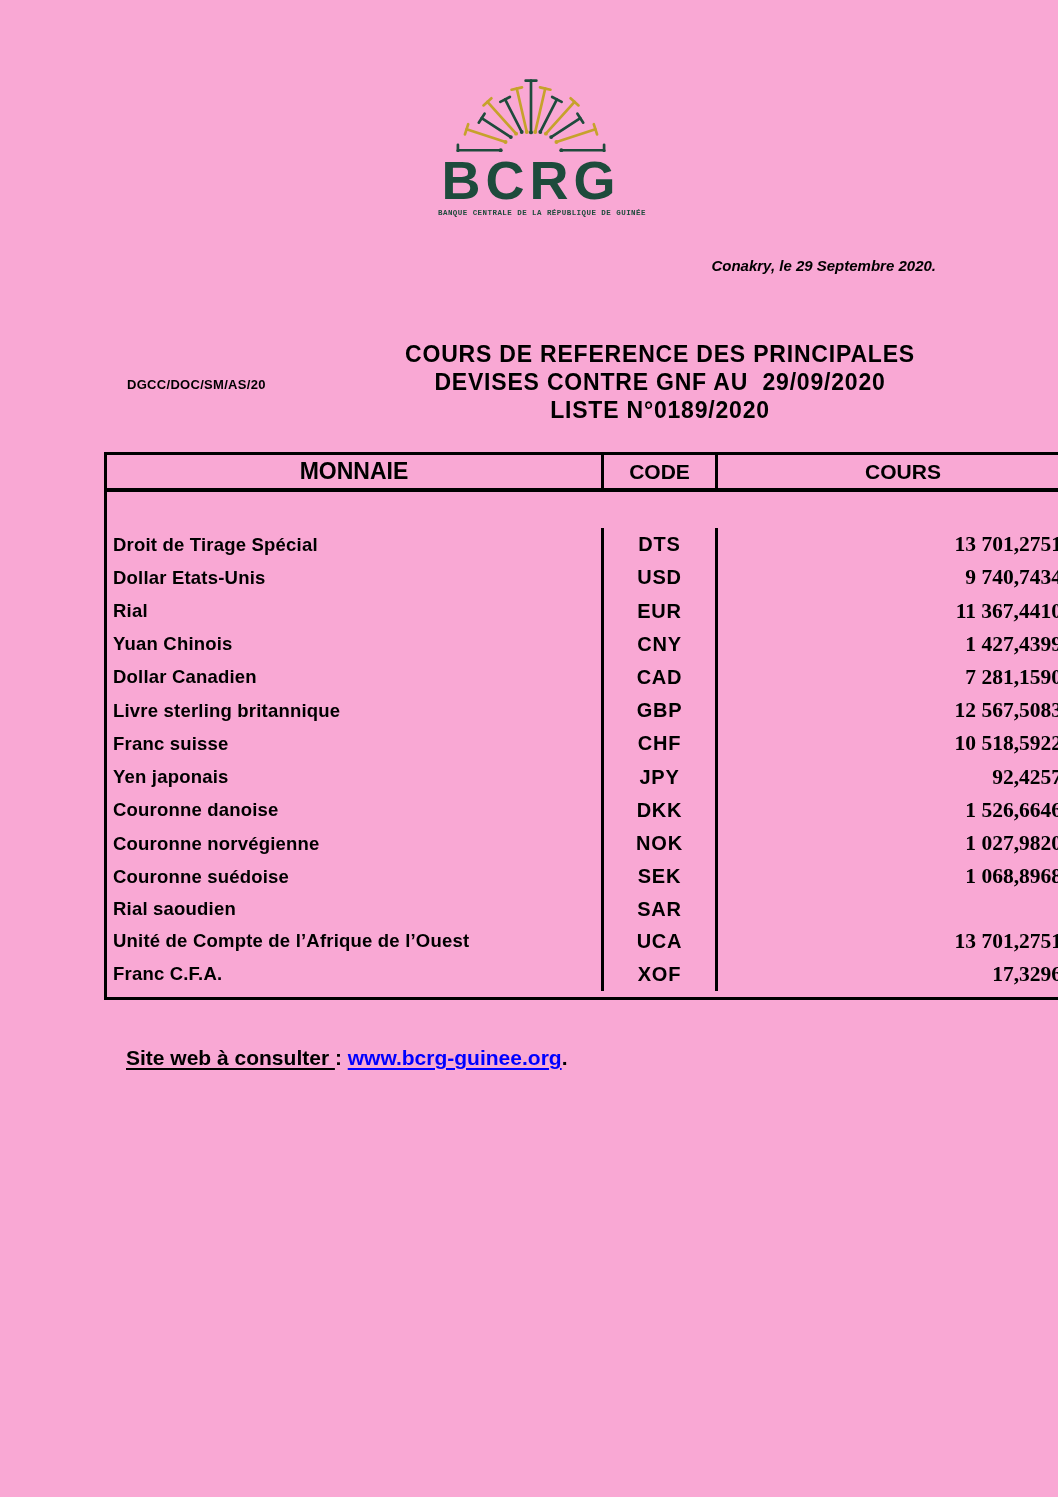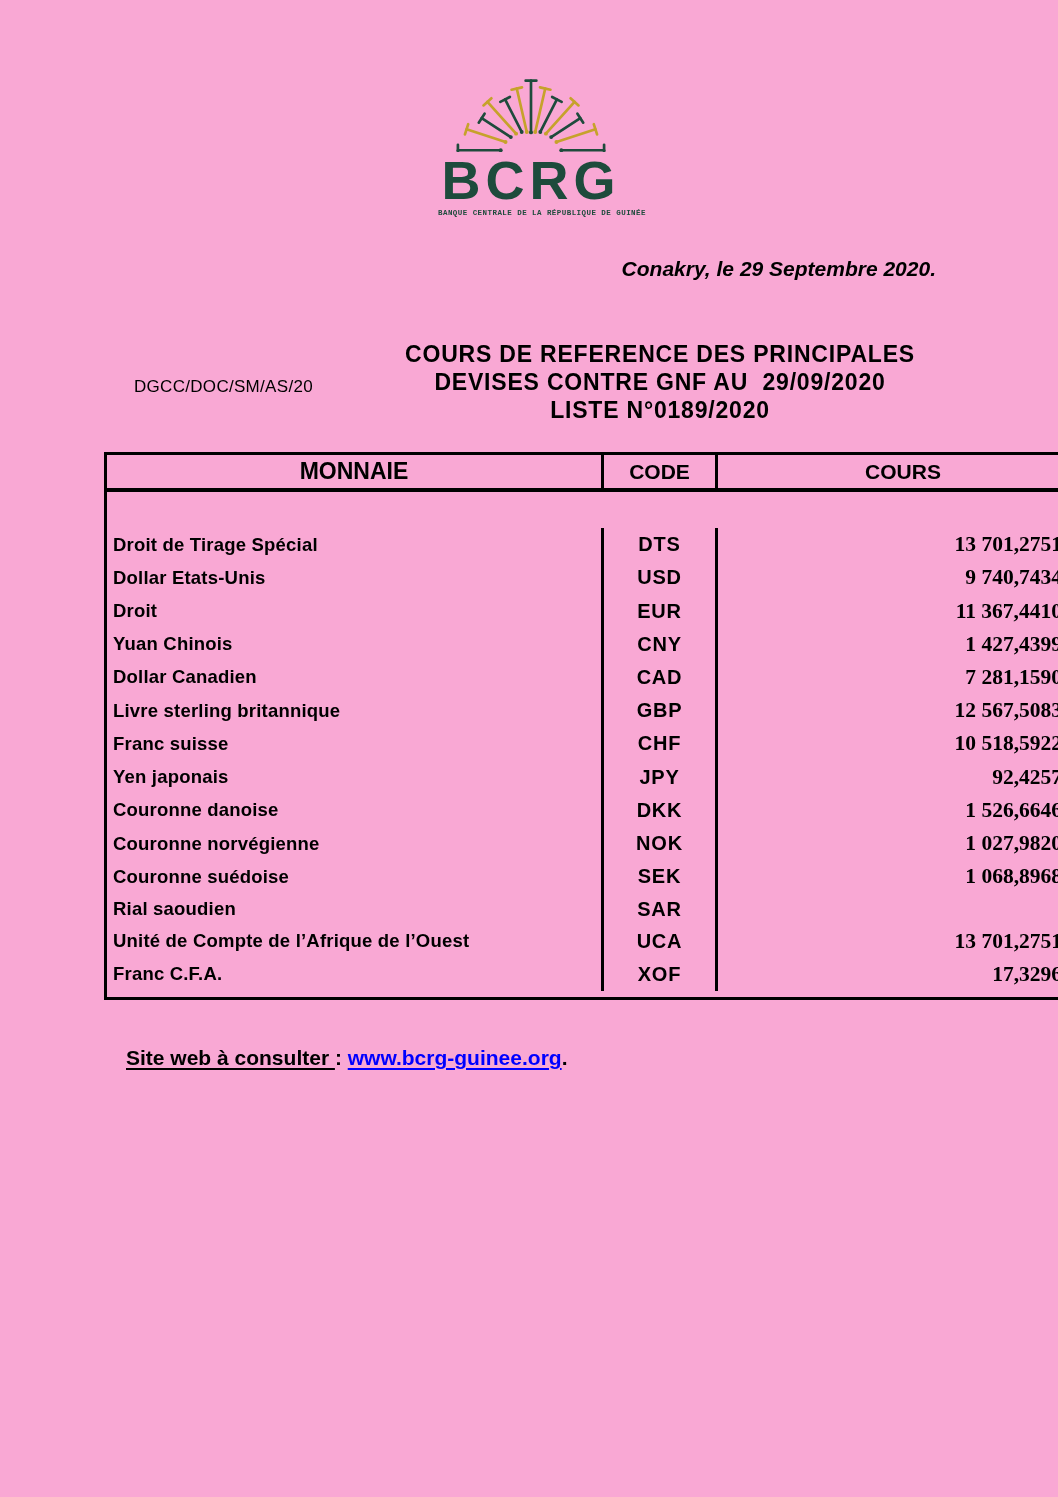--- a/index.html
+++ b/index.html
@@ -20,25 +20,25 @@
   }
   .logo-subtitle {
     margin-top:3px;
     font-size:7.5px; font-weight:bold; letter-spacing:0.45px;
     color:#1e4b3c; white-space:nowrap;font-family:Liberation Mono, monospace;
   }
 
   
   .date-line {
     position:absolute; right:122px; top:257px;
-    font-size:21px; font-weight:bold; font-style:italic; white-space:pre;
+    font-size:15px; font-weight:bold; font-style:italic; white-space:pre;
   }
   .ref-code {
-    position:absolute; left:134px; top:377px;
-    font-size:17px; font-weight:normal; letter-spacing:0.3px;
+    position:absolute; left:127px; top:377px;
+    font-size:13px; font-weight:bold; letter-spacing:0.3px;
   }
   .doc-title {
     position:absolute; left:330px; top:340px; width:660px;
     text-align:center; font-size:23px; font-weight:bold;
     line-height:28px; letter-spacing:0.8px;
   }
   .title-line { white-space:pre; }
 
   
   .rates-table {
@@ -143,21 +143,21 @@
           <div class="td c1 td-monnaie">Droit de Tirage Spécial</div>
           <div class="td c2 td-code">DTS</div>
           <div class="td c3 td-cours">13 701,2751</div>
         </div>
         <div class="trow">
           <div class="td c1 td-monnaie">Dollar Etats-Unis</div>
           <div class="td c2 td-code">USD</div>
           <div class="td c3 td-cours">9 740,7434</div>
         </div>
         <div class="trow">
-          <div class="td c1 td-monnaie">Droit</div>
+          <div class="td c1 td-monnaie">Rial</div>
           <div class="td c2 td-code">EUR</div>
           <div class="td c3 td-cours">11 367,4410</div>
         </div>
         <div class="trow">
           <div class="td c1 td-monnaie">Yuan Chinois</div>
           <div class="td c2 td-code">CNY</div>
           <div class="td c3 td-cours">1 427,4399</div>
         </div>
         <div class="trow">
           <div class="td c1 td-monnaie">Dollar Canadien</div>

